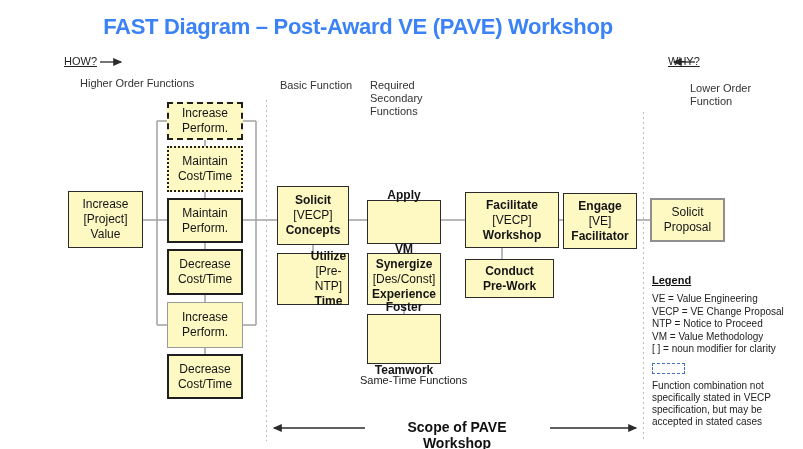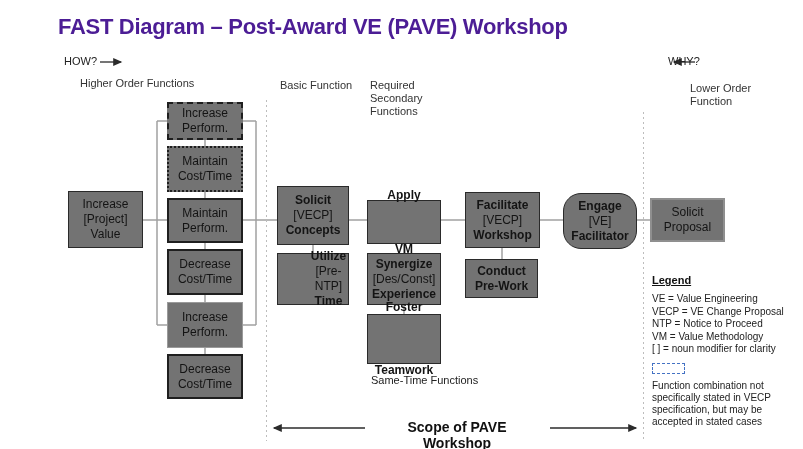--- a/index.html
+++ b/index.html
@@ -3,27 +3,27 @@
 <meta charset="utf-8">
 <style>
   html,body{margin:0;padding:0;background:#fff;}
   #canvas{
     position:relative;width:803px;height:449px;background:#ffffff;
     font-family:"Liberation Sans","DejaVu Sans",sans-serif;color:#1a1a1a;
     overflow:hidden;
   }
   #wires{position:absolute;left:0;top:0;width:803px;height:449px;}
   .title{
-    position:absolute;left:58px;top:14px;width:600px;
-    font-size:22px;font-weight:bold;letter-spacing:-0.3px;color:#4c1d95;
+    position:absolute;left:58px;top:14px;width:600px;text-align:center;
+    font-size:22px;font-weight:bold;letter-spacing:-0.3px;color:#3b82f6;
   }
-  .dirlabel{position:absolute;font-size:11px;color:#222;}
+  .dirlabel{position:absolute;font-size:11px;color:#222;text-decoration:underline;}
   .colhead{position:absolute;font-size:11px;color:#333;line-height:13px;}
   .box{
-    position:absolute;background:#737373;display:flex;flex-direction:column;
+    position:absolute;background:#fef9c3;display:flex;flex-direction:column;
     align-items:center;justify-content:center;text-align:center;
     font-size:12px;line-height:15px;color:#141414;box-sizing:border-box;
   }
   .b-solid{border:2px solid #1f1f1f;}
   .b-thin{border:1.5px solid #2a2a2a;}
   .b-dash{border:2px dashed #1f1f1f;}
   .b-dot{border:2px dotted #1f1f1f;}
   .b-gray{border:1px solid #9a9a9a;}
   .b-graythick{border:2px solid #8f8f8f;}
   .bl{display:block;}
@@ -144,42 +144,42 @@
   <div class="box b-thin" style="left:367px;top:253px;width:74px;height:52px;">
     <span class="bl bold">Synergize</span>
     <span class="bl">[Des/Const]</span>
     <span class="bl bold">Experience</span>
   </div>
   <div class="box b-thin" style="left:367px;top:314px;width:74px;height:50px;gap:48px;">
     <span class="bl bold">Foster</span>
     <span class="bl bold">Teamwork</span>
   </div>
 
-  <div class="box b-thin" style="left:465px;top:192px;width:75px;height:56px;">
+  <div class="box b-thin" style="left:465px;top:192px;width:94px;height:56px;">
     <span class="bl bold">Facilitate</span>
     <span class="bl">[VECP]</span>
     <span class="bl bold">Workshop</span>
   </div>
-  <div class="box b-thin" style="left:465px;top:259px;width:73px;height:39px;">
+  <div class="box b-thin" style="left:465px;top:259px;width:89px;height:39px;">
     <span class="bl bold">Conduct</span>
     <span class="bl bold">Pre-Work</span>
   </div>
 
-  <div class="box b-thin" style="left:563px;top:193px;width:74px;height:56px;border-radius:18px;">
+  <div class="box b-thin" style="left:563px;top:193px;width:74px;height:56px;">
     <span class="bl bold">Engage</span>
     <span class="bl">[VE]</span>
     <span class="bl bold">Facilitator</span>
   </div>
 
   <div class="box b-graythick" style="left:650px;top:198px;width:75px;height:44px;">
     <span class="bl">Solicit</span>
     <span class="bl">Proposal</span>
   </div>
 
-  <div class="annot" style="left:360px;top:374px;margin-left:11px;">Same-Time Functions</div>
+  <div class="annot" style="left:360px;top:374px;">Same-Time Functions</div>
   <div class="scopelabel" style="left:372px;top:419px;width:170px;">Scope of PAVE Workshop</div>
 
   <div class="legend">
     <div class="legend-title">Legend</div>
     <div class="legend-item">VE = Value Engineering</div>
     <div class="legend-item">VECP = VE Change Proposal</div>
     <div class="legend-item">NTP = Notice to Proceed</div>
     <div class="legend-item">VM = Value Methodology</div>
     <div class="legend-item">[  ] = noun modifier for clarity</div>
     <div class="legend-swatch"></div>

